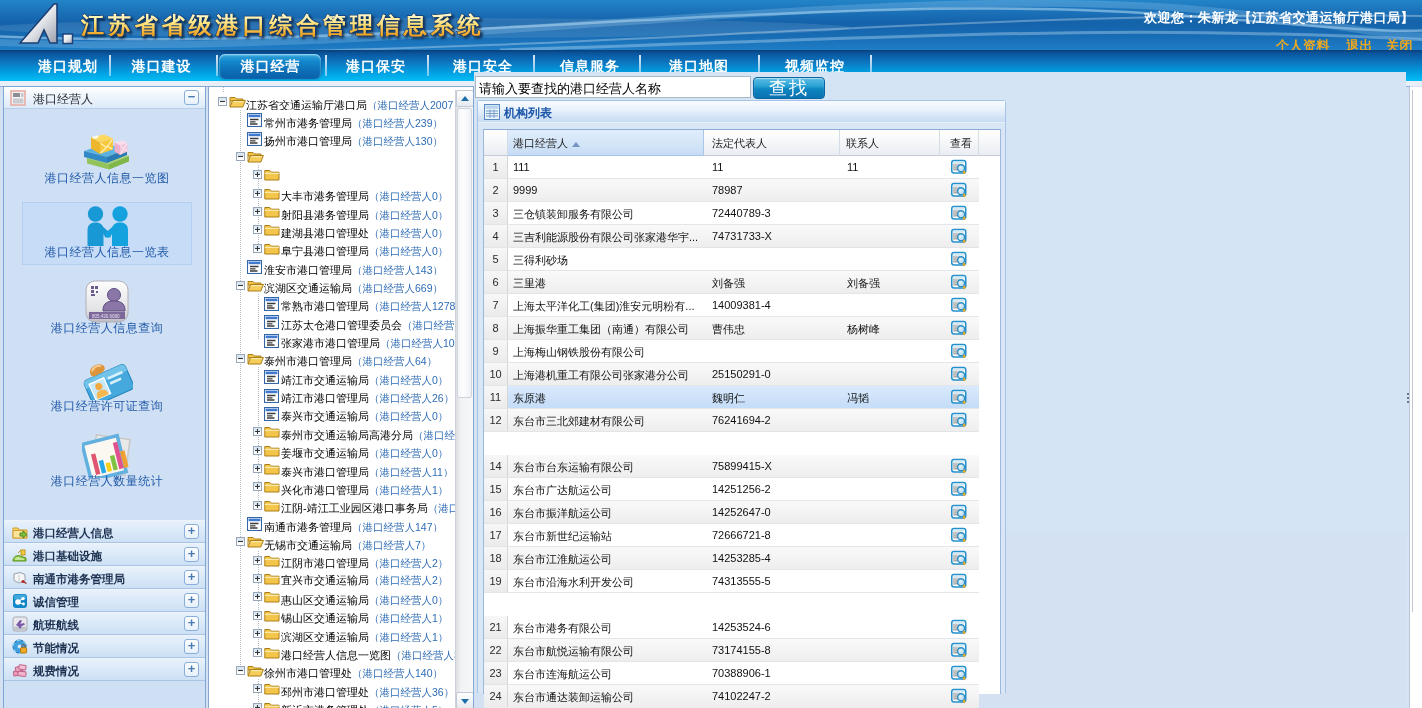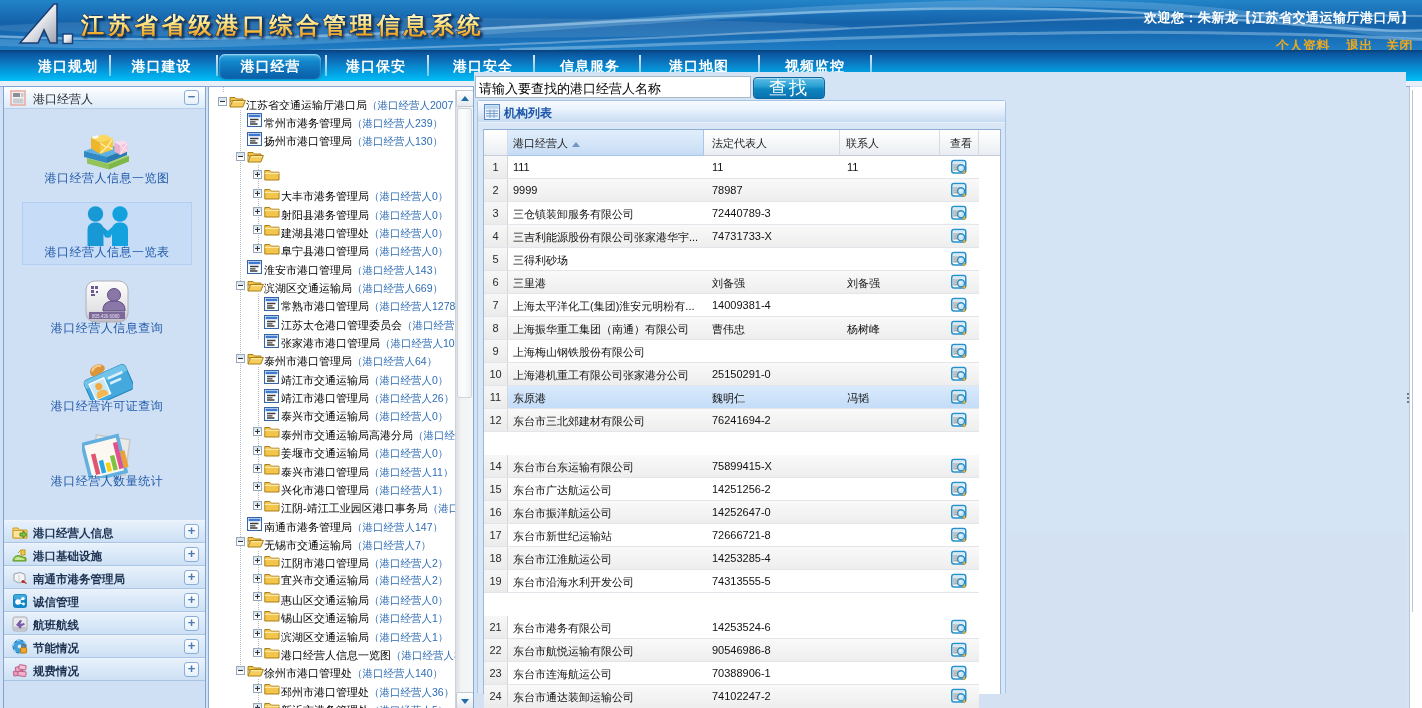--- a/index.html
+++ b/index.html
@@ -1497,21 +1497,21 @@
 <path d="M3.2,7 L8,7 M3.2,8.8 L6.6,8.8 M3.2,10.4 L7.4,10.4" stroke="#969696" stroke-width=".8"></path>
 <circle cx="10.1" cy="9.3" r="3.5" fill="#c6e4f5" stroke="#2e8ec4" stroke-width="1.4"></circle>
 <circle cx="9.3" cy="8.4" r="1.2" fill="#eaf6fc"></circle>
 <path d="M13.2,11.6 L14.5,13.4 L13.3,14.9 L11.9,13.5 Z" fill="#f6b41e" stroke="#d88f08" stroke-width=".5"></path>
 </svg></div>
 <div class="gline abs" style="top:22px"></div>
 </div>
 <div class="gr abs gre" style="top:509px">
 <div class="num abs">22</div>
 <div class="c1 abs">东台市航悦运输有限公司</div>
-<div class="c2 abs">90546986-8</div>
+<div class="c2 abs">73174155-8</div>
 <div class="abs" style="left:467px;top:3px"><svg width="16" height="16">
 <rect x="0.75" y="1.5" width="14" height="12.5" rx="2.2" fill="#fdfdfd" stroke="#2491cc" stroke-width="1.5"></rect>
 <rect x="2.2" y="3.1" width="11.2" height="1.5" fill="#cfe6f6"></rect>
 <rect x="2.4" y="5.2" width="6.6" height="6" fill="#dcdcdc" stroke="#aeaeae" stroke-width=".6"></rect>
 <path d="M3.2,7 L8,7 M3.2,8.8 L6.6,8.8 M3.2,10.4 L7.4,10.4" stroke="#969696" stroke-width=".8"></path>
 <circle cx="10.1" cy="9.3" r="3.5" fill="#c6e4f5" stroke="#2e8ec4" stroke-width="1.4"></circle>
 <circle cx="9.3" cy="8.4" r="1.2" fill="#eaf6fc"></circle>
 <path d="M13.2,11.6 L14.5,13.4 L13.3,14.9 L11.9,13.5 Z" fill="#f6b41e" stroke="#d88f08" stroke-width=".5"></path>
 </svg></div>
 <div class="gline abs" style="top:22px"></div>

